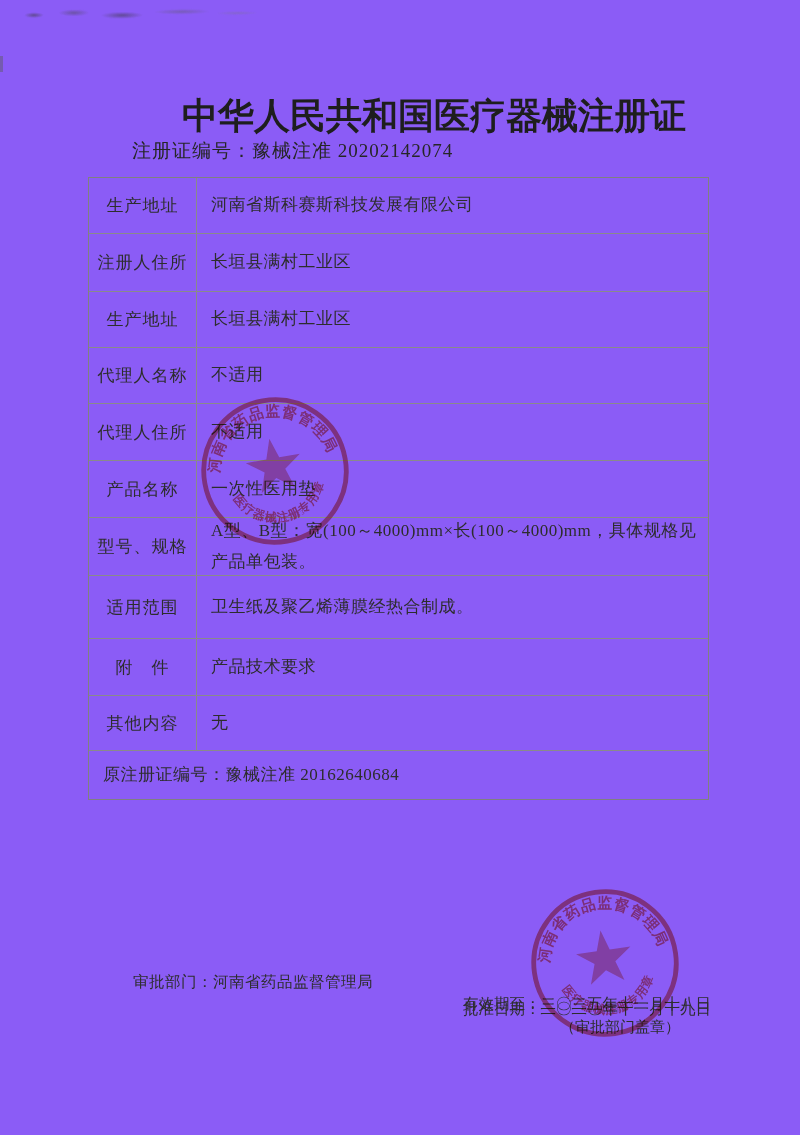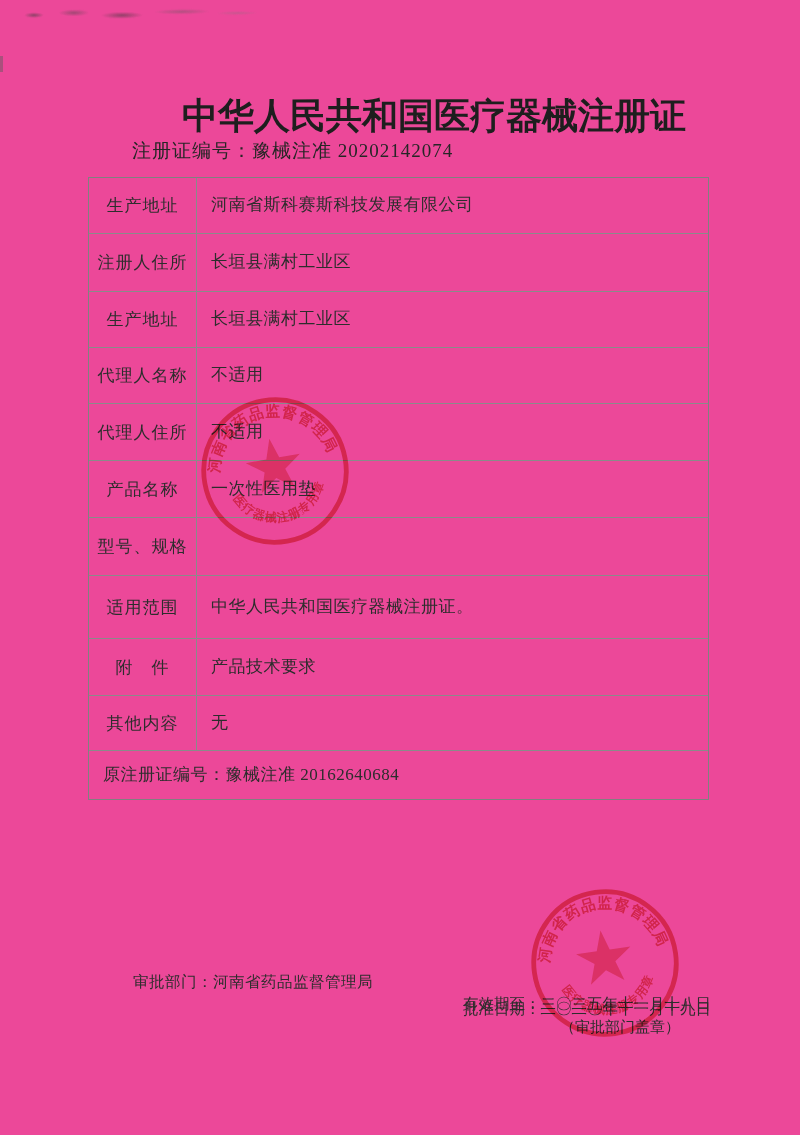--- a/index.html
+++ b/index.html
@@ -4,21 +4,21 @@
 <style>
   html,body{margin:0;padding:0;}
   body{
     width:800px;height:1135px;
     background:#ffffff;
     font-family:"Liberation Serif","DejaVu Serif",serif;
     color:#2b2b2b;
     position:relative;
     overflow:hidden;
   }
-  .page{position:absolute;inset:0;background:#ec4899;}
+  .page{position:absolute;inset:0;background:#8b5cf6;}
 
   
   .smudge{
     position:absolute;left:22px;top:6px;width:260px;height:16px;
     background:
       radial-gradient(ellipse 14px 4px at 12px 8px, rgba(60,60,60,.55), transparent 70%),
       radial-gradient(ellipse 22px 5px at 52px 6px, rgba(70,70,70,.45), transparent 70%),
       radial-gradient(ellipse 30px 5px at 100px 9px, rgba(55,55,55,.5), transparent 70%),
       radial-gradient(ellipse 40px 4px at 160px 6px, rgba(90,90,90,.4), transparent 70%),
       radial-gradient(ellipse 30px 3px at 215px 8px, rgba(120,120,120,.3), transparent 70%);
@@ -110,24 +110,25 @@
     <div class="trow h56">
       <div class="cell label-cell">代理人住所</div>
       <div class="cell value-cell">不适用</div>
     </div>
     <div class="trow h56">
       <div class="cell label-cell">产品名称</div>
       <div class="cell value-cell">一次性医用垫</div>
     </div>
     <div class="trow h57">
       <div class="cell label-cell">型号、规格</div>
+      <div class="cell value-cell">A型、B型：宽(100～4000)mm×长(100～4000)mm，具体规格见产品单包装。</div>
     </div>
     <div class="trow h64">
       <div class="cell label-cell">适用范围</div>
-      <div class="cell value-cell">中华人民共和国医疗器械注册证。</div>
+      <div class="cell value-cell">卫生纸及聚乙烯薄膜经热合制成。</div>
     </div>
     <div class="trow h56">
       <div class="cell label-cell">附　件</div>
       <div class="cell value-cell">产品技术要求</div>
     </div>
     <div class="trow h54">
       <div class="cell label-cell">其他内容</div>
       <div class="cell value-cell">无</div>
     </div>
     <div class="trow h48">

